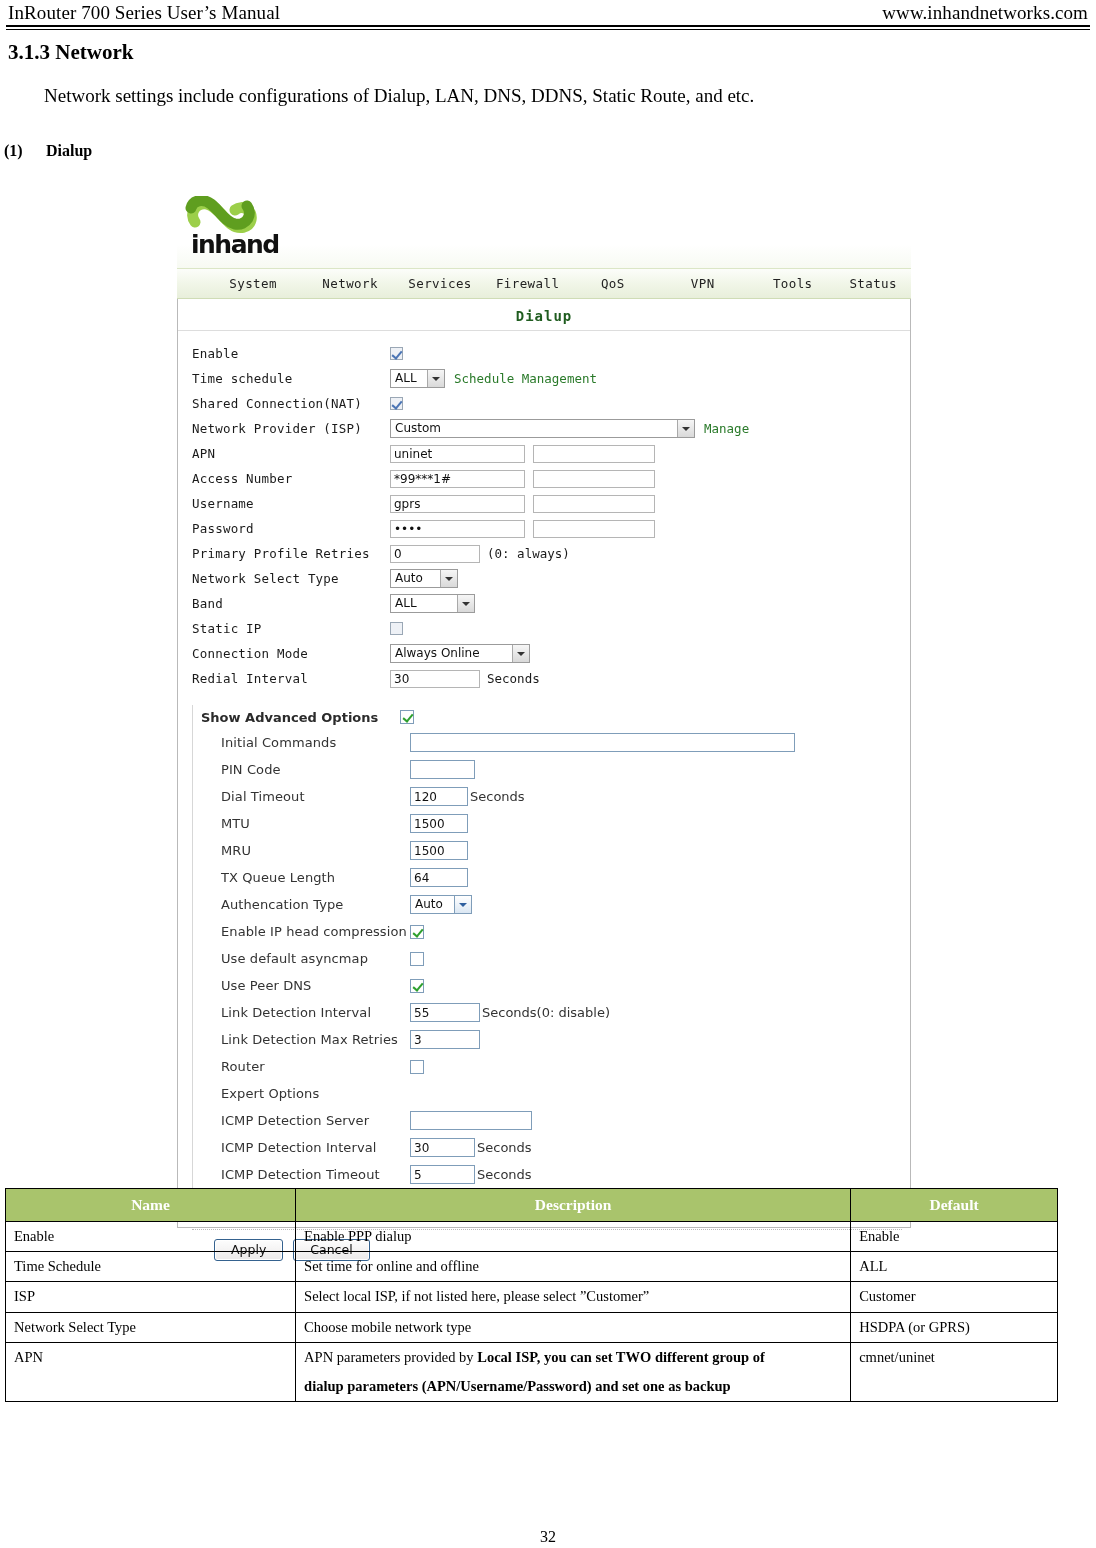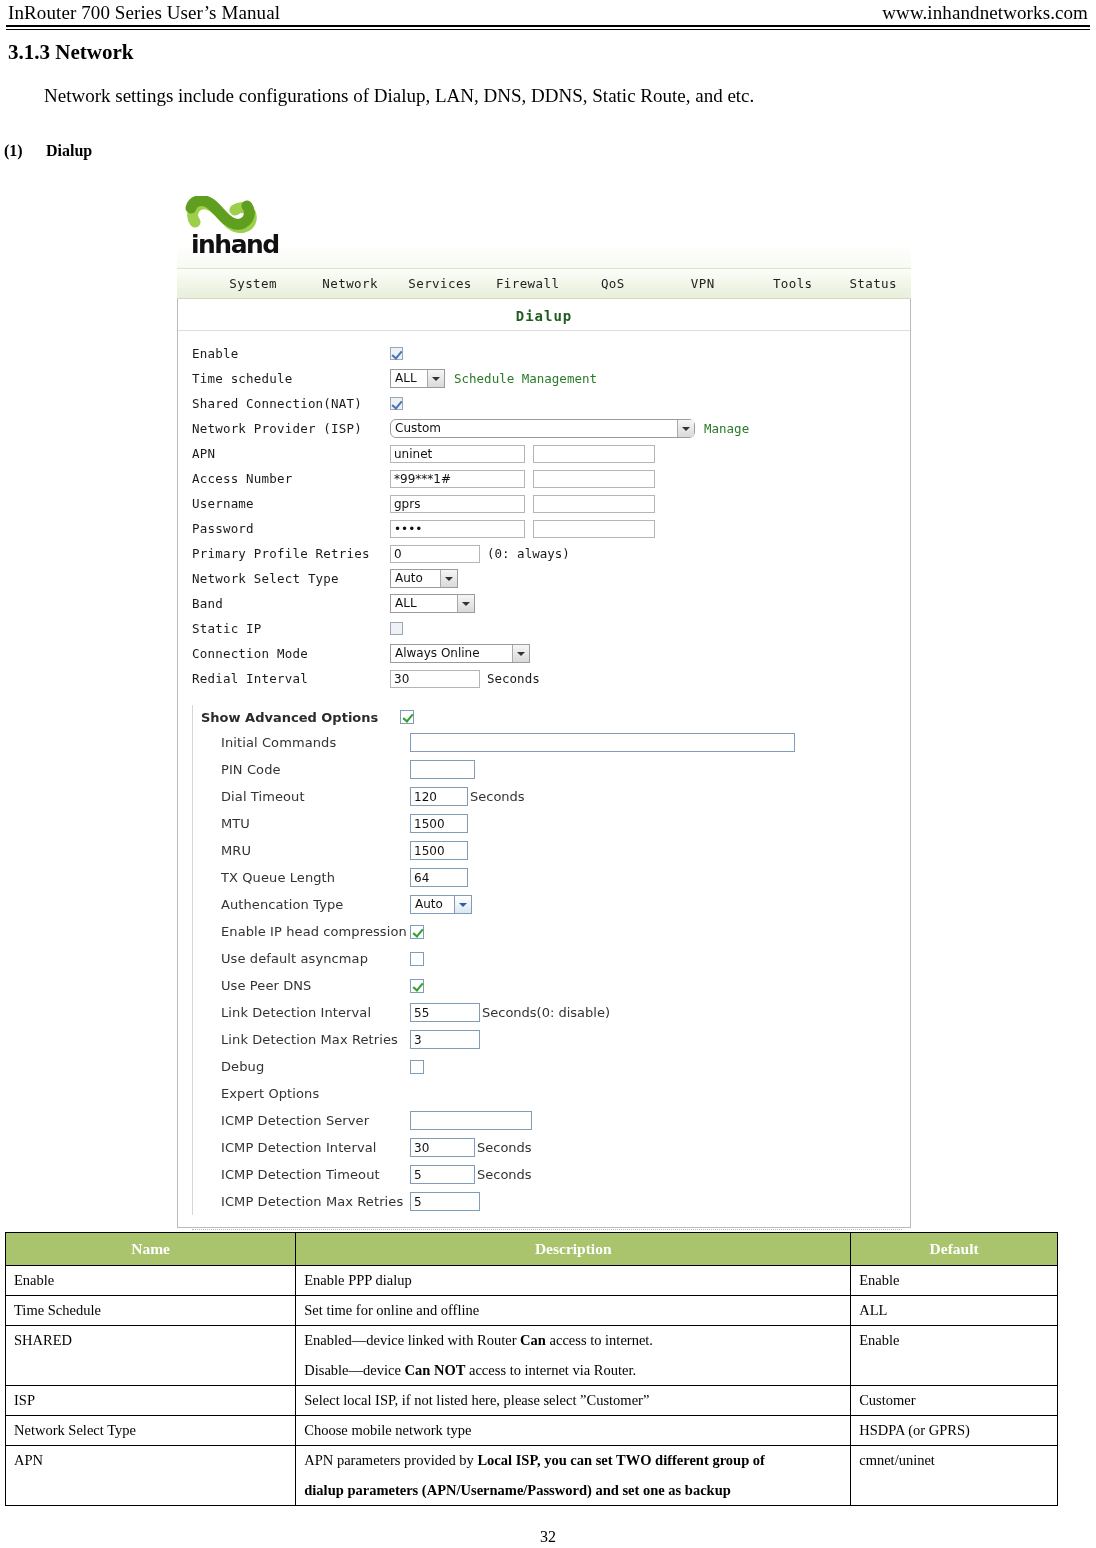--- a/index.html
+++ b/index.html
@@ -273,21 +273,21 @@
   .sel.blue .arrow {
     background: linear-gradient(to bottom,#ffffff,#dbe7f3);
     border-left: 1px solid #7f9db9;
   }
   .sel.blue .arrow::after { border-top-color: #2e5f9e; }
 
   .sel-w55  { width: 55px; }
   .sel-w68  { width: 68px; }
   .sel-w85  { width: 85px; }
   .sel-w140 { width: 140px; }
-  .sel-w305 { width: 305px; border-radius: 6px; }
+  .sel-w305 { width: 305px; }
   .sel-w62  { width: 62px; }
 
   
   .adv {
     margin-top: 14px;
     border-left: 1px solid #d7d7d7;
     margin-left: 14px;
     padding-left: 0;
   }
   .adv-head {
@@ -335,21 +335,21 @@
     border-radius: 3px;
     background: linear-gradient(to bottom,#fdfdfd,#eceaea);
     padding: 2px 16px 3px 16px;
     cursor: pointer;
     box-shadow: inset 0 0 0 1px #fff;
   }
 
   
   .tbl {
     position: absolute;
-    left: 5px; top: 1232px;
+    left: 5px; top: 1188px;
     width: 1053px;
     border-collapse: collapse;
     font-family: "Liberation Serif", serif;
     font-size: 14.5px;
     color: #000;
   }
   .tbl th {
     background: #a9c46c;
     color: #ffffff;
     font-weight: bold;
@@ -611,21 +611,21 @@
         <input class="txt blue w70" value="55" style="">
         <span class="aunit">Seconds(0: disable)</span>
       </div>
 
       <div class="arow">
         <div class="lbl">Link Detection Max Retries</div>
         <input class="txt blue w70" value="3" style="">
       </div>
 
       <div class="arow">
-        <div class="lbl">Debug</div>
+        <div class="lbl">Router</div>
         <span class="cb2"></span>
       </div>
 
       <div class="arow">
         <div class="lbl">Expert Options</div>
       </div>
 
       <div class="arow">
         <div class="lbl">ICMP Detection Server</div>
         <input class="txt blue w122" value="" style="">
@@ -669,28 +669,20 @@
   <tbody>
     <tr>
       <td class="c1">Enable</td>
       <td class="c2">Enable PPP dialup</td>
       <td class="c3">Enable</td>
     </tr>
     <tr>
       <td class="c1">Time Schedule</td>
       <td class="c2">Set time for online and offline</td>
       <td class="c3">ALL</td>
-    </tr>
-    <tr>
-      <td class="c1">SHARED</td>
-      <td class="c2">
-        <p><span>Enabled—device linked with Router </span><b>Can</b><span> access to internet.</span></p>
-        <p><span>Disable—device </span><b>Can NOT</b><span> access to internet via Router.</span></p>
-      </td>
-      <td class="c3">Enable</td>
     </tr>
     <tr>
       <td class="c1">ISP</td>
       <td class="c2">Select local ISP, if not listed here, please select ”Customer”</td>
       <td class="c3">Customer</td>
     </tr>
     <tr>
       <td class="c1">Network Select Type</td>
       <td class="c2">Choose mobile network type</td>
       <td class="c3">HSDPA (or GPRS)</td>

